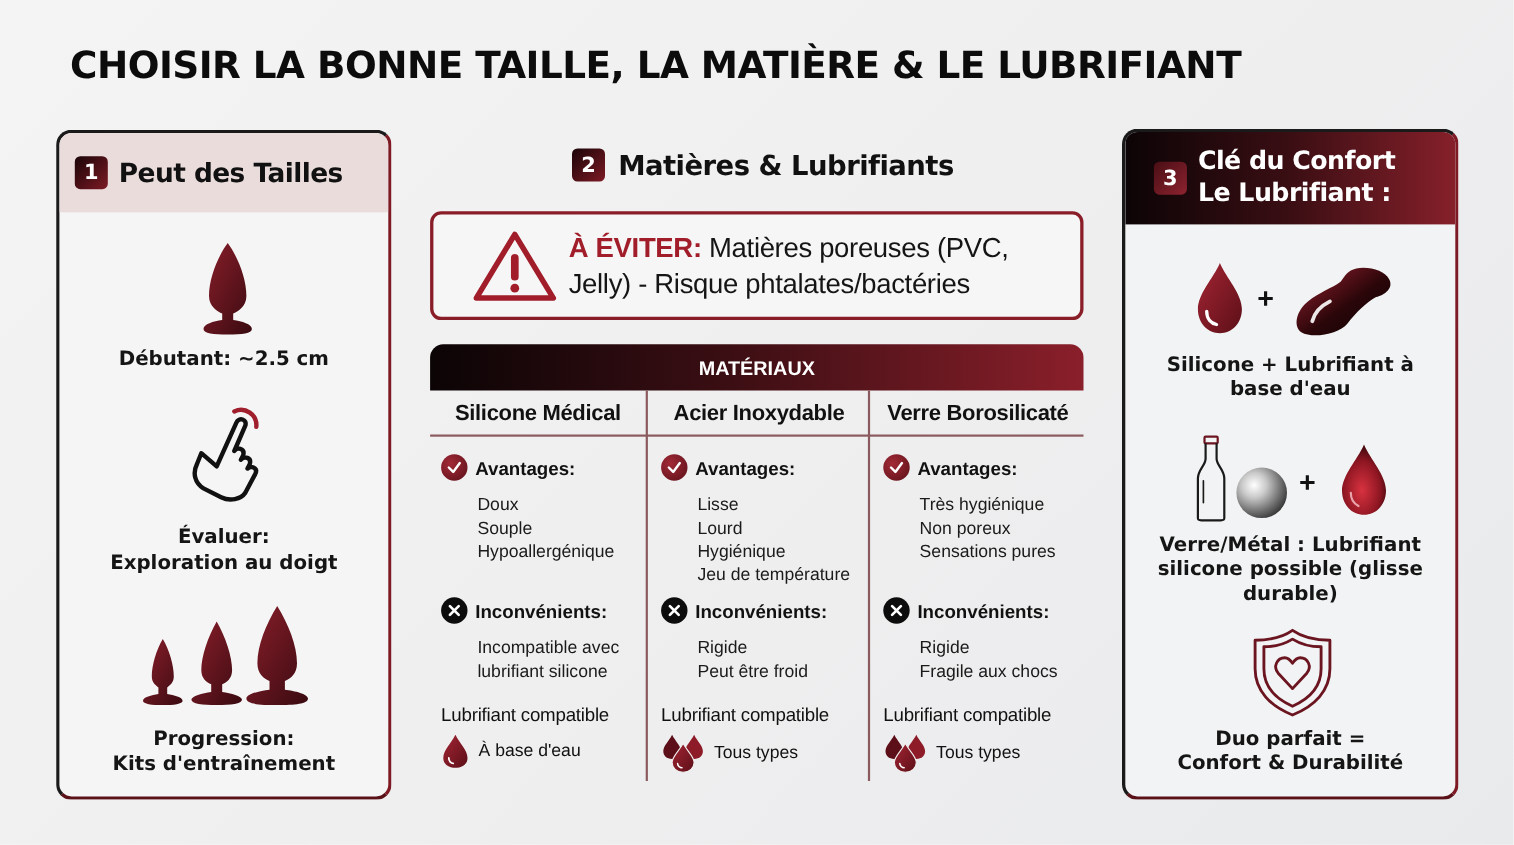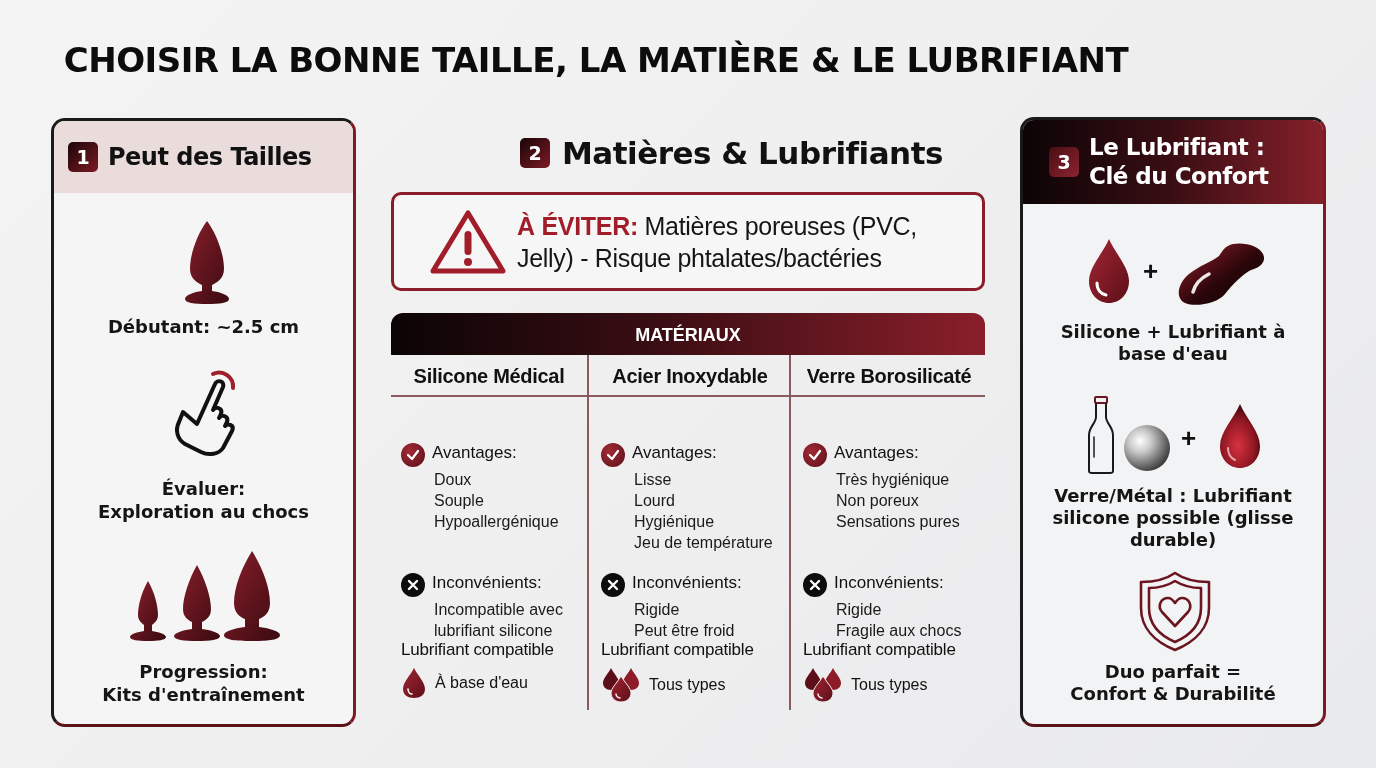--- a/index.html
+++ b/index.html
@@ -31,43 +31,43 @@
   .panel1-header {
     height: 72px; background: #ebdcdc; display: flex; align-items: center;
     padding-left: 14px; gap: 10px;
   }
   .panel1-header .title { font-family: "DejaVu Sans", sans-serif; font-weight: bold; font-size: 24px; letter-spacing: -0.5px; }
   .p1-item { position: absolute; left: 0; width: 100%; text-align: center; font-family: "DejaVu Sans", sans-serif; font-size: 18px; font-weight: bold; line-height: 23px; color: #151515; }
   
   .panel2-title {
     position: absolute; left: 520px; top: 135px; display: flex; align-items: center; gap: 12px;
   }
-  .panel2-title .title { font-family: "DejaVu Sans", sans-serif; font-weight: bold; font-size: 31px; letter-spacing: -0.5px; text-align: right; }
+  .panel2-title .title { font-family: "DejaVu Sans", sans-serif; font-weight: bold; font-size: 25px; letter-spacing: -0.5px; text-align: right; }
   .warning-box {
     position: absolute; left: 391px; top: 192px; width: 594px; height: 99px;
     border: 3px solid #8a1e28; border-radius: 10px; background: #f6f6f6;
     display: flex; align-items: center;
   }
   .warning-box .warn-icon { margin-left: 34px; width: 80px; height: 70px; }
   .warning-box .warn-text { margin-left: 9px; font-size: 25px; line-height: 32px; color: #151515; letter-spacing: -0.3px; }
   .warning-box .warn-label { color: #a11d2a; font-weight: bold; }
   .materials-header {
     position: absolute; left: 391px; top: 313px; width: 594px; height: 42px;
     border-radius: 12px 12px 0 0;
     background: linear-gradient(90deg, #0b0405 0%, #3a0e13 45%, #8a1f2a 100%);
     color: #fff; font-weight: bold; font-size: 18px; text-align: center; line-height: 44px;
   }
   .materials-table { position: absolute; left: 391px; top: 355px; width: 594px; height: 357px; }
   .col { position: absolute; top: 0; height: 100%; }
   .col-divider { position: absolute; top: 0; width: 2px; height: 355px; background: #8a5a5f; }
   .col-head-line { position: absolute; left: 0; top: 40px; width: 594px; height: 2px; background: #8a5a5f; }
   .col-head { position: absolute; top: 10px; width: 100%; text-align: center; font-weight: bold; font-size: 20px; letter-spacing: -0.3px; }
   .sect { position: absolute; left: 10px; }
-  .sect-title { display: flex; align-items: flex-start; gap: 7px; font-weight: normal; font-size: 17px; margin-top: 30px; }
-  .sect-list { padding-left: 33px; font-size: 16px; line-height: 21px; color: #1a1a1a; margin-top: 2px; }
+  .sect-title { display: flex; align-items: flex-end; gap: 7px; font-weight: bold; font-size: 17px; }
+  .sect-list { padding-left: 33px; font-size: 16px; line-height: 21px; color: #1a1a1a; margin-top: 12px; }
   .icon-circle { width: 24px; height: 24px; border-radius: 50%; display: flex; align-items: center; justify-content: center; flex-shrink: 0; }
   .icon-check { background: radial-gradient(circle at 35% 35%, #a12a36, #5b0f18); }
   .icon-x { background: #0c0c0c; }
   .lub-title { position: absolute; left: 10px; top: 285px; font-weight: normal; font-size: 17px; letter-spacing: -0.2px; }
   .lub-row { position: absolute; left: 10px; top: 312px; display: flex; align-items: center; gap: 8px; font-size: 16px; }
   
   .panel3 {
     position: absolute; left: 1020px; top: 117px; width: 306px; height: 610px;
     border: 3px solid #1a1a1a; border-right-color: #7d1a24; border-bottom-color: #5a1118;
     border-radius: 14px; background: #f2f3f4; overflow: hidden;
@@ -123,21 +123,21 @@
   <svg style="position:absolute;left:126px;top:98px" width="54" height="86" viewBox="0 0 54 86">
     <path d="M27 2 C18 14 10 34 10 50 C10 60 18 64 22 66 L22 72 C14 73 5 76 5 80 C5 84 14 85 27 85 C40 85 49 84 49 80 C49 76 40 73 32 72 L32 66 C36 64 44 60 44 50 C44 34 36 14 27 2 Z" fill="url(#plugGrad)"></path>
   </svg>
   <div class="p1-item" style="top:194px">Débutant: ~2.5 cm</div>
 
   <svg style="position:absolute;left:115px;top:245px" width="76" height="92" viewBox="0 0 76 92">
     <path d="M44 8 A14 14 0 0 1 64 22" fill="none" stroke="#a01f2c" stroke-width="4" stroke-linecap="round"></path>
     <path d="M14 46 L28 58 L46 18 C48 13 56 15 54 21 L44 44 C47 40 54 42 52 48 L50 52 C53 48 60 50 58 56 L56 60 C59 57 66 59 63 65 L54 82 C50 88 40 90 32 86 L16 78 C8 73 6 64 10 56 Z" fill="none" stroke="#111" stroke-width="4" stroke-linejoin="round"></path>
   </svg>
   <div class="p1-item" style="top:356px">Évaluer:</div>
-  <div class="p1-item" style="top:379px">Exploration au chocs</div>
+  <div class="p1-item" style="top:379px">Exploration au doigt</div>
 
   <svg style="position:absolute;left:72px;top:428px" width="162" height="100" viewBox="0 0 162 100">
     <path d="M22 32 C16 42 12 56 12 66 C12 72 16 74 18 76 L18 82 C12 83 4 85 4 88 C4 91 12 92 22 92 C32 92 40 91 40 88 C40 85 32 83 26 82 L26 76 C28 74 32 72 32 66 C32 56 28 42 22 32 Z" fill="url(#plugGrad)"></path>
     <path d="M71 16 C63 30 57 48 57 60 C57 68 62 71 66 73 L66 80 C58 81 48 84 48 87 C48 91 58 92 71 92 C84 92 94 91 94 87 C94 84 84 81 76 80 L76 73 C80 71 85 68 85 60 C85 48 79 30 71 16 Z" fill="url(#plugGrad)"></path>
     <path d="M126 2 C116 18 108 38 108 54 C108 64 114 68 119 70 L119 78 C110 79 98 82 98 86 C98 91 110 92 126 92 C142 92 154 91 154 86 C154 82 142 79 133 78 L133 70 C138 68 144 64 144 54 C144 38 136 18 126 2 Z" fill="url(#plugGrad)"></path>
   </svg>
   <div class="p1-item" style="top:539px">Progression:</div>
   <div class="p1-item" style="top:562px">Kits d'entraînement</div>
 </div>
 
@@ -291,22 +291,22 @@
       </svg>
       <span>Tous types</span>
     </div>
   </div>
 </div>
 
 <div class="panel3">
   <div class="panel3-header">
     <span class="num-badge">3</span>
     <div class="title">
+      <div>Clé du Confort</div>
       <div>Le Lubrifiant :</div>
-      <div>Clé du Confort</div>
     </div>
   </div>
 
   <svg style="position:absolute;left:62px;top:117px" width="48" height="68" viewBox="0 0 48 68">
     <path d="M24 2 C18 16 4 30 4 44 C4 57 13 66 24 66 C35 66 44 57 44 44 C44 30 30 16 24 2 Z" fill="url(#dropGrad)"></path>
     <path d="M12 46 C12 53 16 57 21 58" fill="none" stroke="#fff" stroke-width="3" stroke-linecap="round"></path>
   </svg>
   <div style="position:absolute;left:120px;top:136px;font-weight:bold;font-size:26px;">+</div>
   <svg style="position:absolute;left:150px;top:120px" width="96" height="68" viewBox="0 0 96 68">
     <path d="M60 4 C72 2 86 6 90 14 C94 22 86 28 78 30 C70 34 60 44 52 54 C44 64 20 68 10 62 C2 56 6 42 16 34 C26 26 38 22 46 16 C50 10 52 6 60 4 Z" fill="url(#plugGrad3)"></path>

